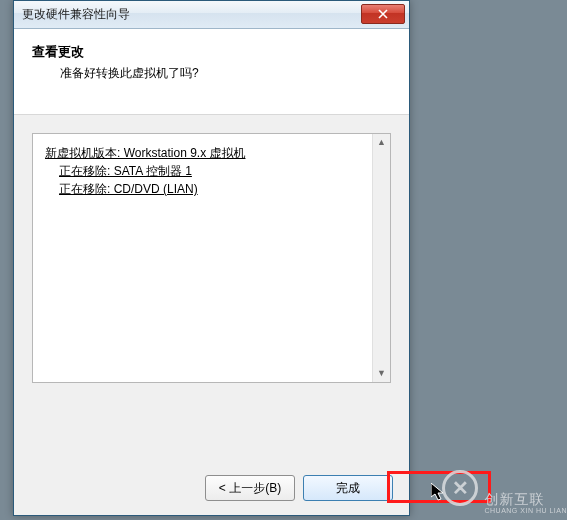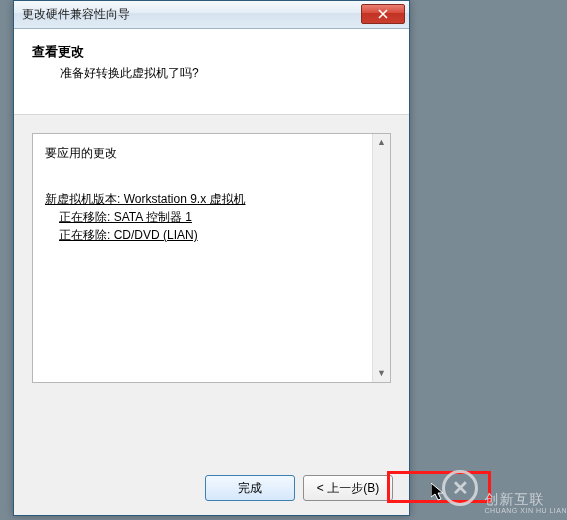--- a/index.html
+++ b/index.html
@@ -200,35 +200,34 @@
   </div>
 
   <div class="header">
     <div class="header-title">查看更改</div>
     <div class="header-sub">准备好转换此虚拟机了吗?</div>
   </div>
 
   <div class="body">
     <div class="changes-box">
       <div class="changes-content">
-        <div class="changes-label">要应用的更改</div>
         <div class="changes-line">新虚拟机版本: Workstation 9.x 虚拟机</div>
         <div class="changes-line indent">正在移除: SATA 控制器 1</div>
         <div class="changes-line indent">正在移除: CD/DVD (LIAN)</div>
       </div>
       <div class="scroll">
         <div class="scroll-arrow">▲</div>
         <div class="scroll-arrow">▼</div>
       </div>
     </div>
   </div>
 
   <div class="footer">
+    <button class="btn">&lt; 上一步(B)</button>
     <button class="btn finish">完成</button>
-    <button class="btn">&lt; 上一步(B)</button>
   </div>
 
   <div class="highlight" style="left:373px; top:470px; width:104px; height:32px;"></div>
 
 </div>
 
 <svg class="cursor" style="left:431px; top:483px;" viewBox="0 0 16 20">
   <path d="M0 0 L0 14 L4 11 L7 17 L10 16 L7 10 L12 10 Z" fill="#000" stroke="#fff" stroke-width="1"></path>
 </svg>
 

